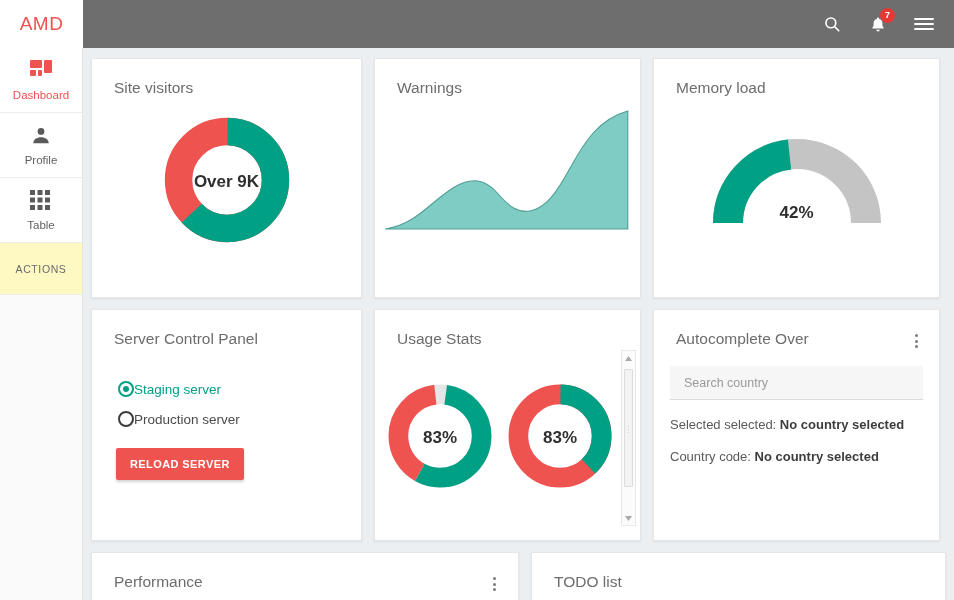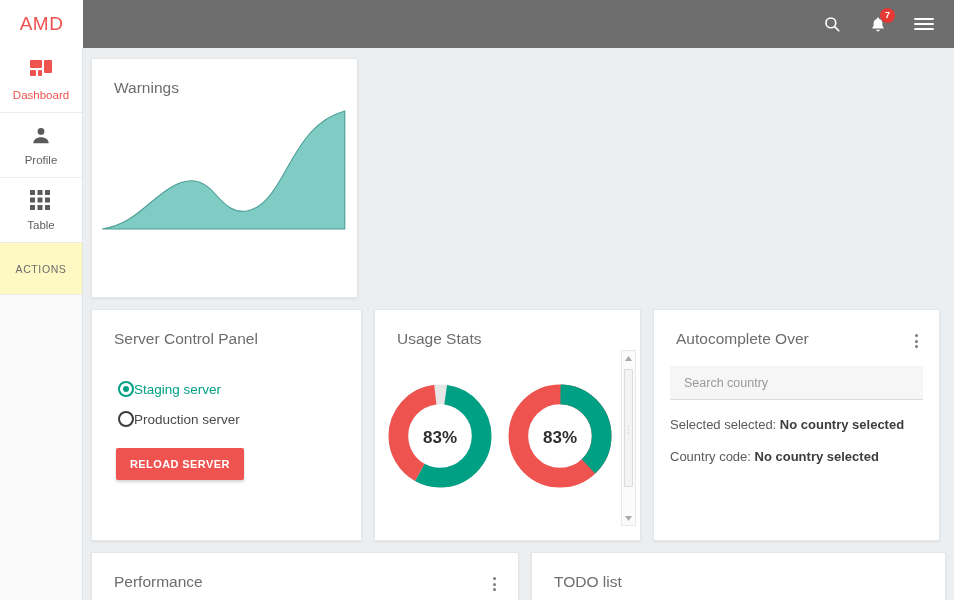--- a/index.html
+++ b/index.html
@@ -275,31 +275,55 @@
 
     <div class="nav-section">
       <span>ACTIONS</span>
     </div>
   </div>
 
   <div class="content">
 
     <div class="row r1">
 
+      <div class="card c-visitors">
+        <div class="card-title">Site visitors</div>
+        <div class="chart-wrap">
+          <div class="donut-holder">
+            <svg width="128" height="128" viewBox="0 0 42 42">
+              <circle cx="21" cy="21" r="15.9" fill="none" stroke="#ef5350" stroke-width="9"></circle>
+              <circle cx="21" cy="21" r="15.9" fill="none" stroke="#00a085" stroke-width="9" stroke-dasharray="62.9 37.1" stroke-dashoffset="25" transform="rotate(0 21 21)"></circle>
+            </svg>
+            <div class="donut-label">Over 9K</div>
+          </div>
+        </div>
+      </div>
 
       <div class="card c-warnings">
         <div class="card-title">Warnings</div>
         <div style="position:absolute;left:0;right:0;bottom:62px;">
           <svg width="100%" height="130" viewBox="0 0 260 130" preserveAspectRatio="none">
             <path d="M10,128 C40,124 55,100 78,86 C95,76 108,78 120,92 C132,106 140,112 152,110
                      C168,107 178,92 192,66 C206,40 220,18 248,10 L248,128 Z" fill="#7fccc4" stroke="#4f9f96" stroke-width="1.1"></path>
           </svg>
         </div>
       </div>
 
+      <div class="card c-memory">
+        <div class="card-title">Memory load</div>
+        <div class="chart-wrap" style="height:168px;">
+          <div class="donut-holder" style="width:170px;height:92px;">
+            <svg width="170" height="92" viewBox="0 0 170 92">
+              <path d="M16,88 A69,69 0 0 1 154,88" fill="none" stroke="#c4c4c4" stroke-width="30"></path>
+              <path d="M16,88 A69,69 0 0 1 77.5,19.5" fill="none" stroke="#00a085" stroke-width="30"></path>
+            </svg>
+            <div class="gauge-label">42%</div>
+          </div>
+        </div>
+      </div>
     </div>
 
     <div class="row r2">
 
       <div class="card c-server">
         <div class="card-title">Server Control Panel</div>
         <div class="radio-list">
           <div class="radio-row on">
             <span class="radio on"></span>
             <span class="radio-label">Staging server</span>

